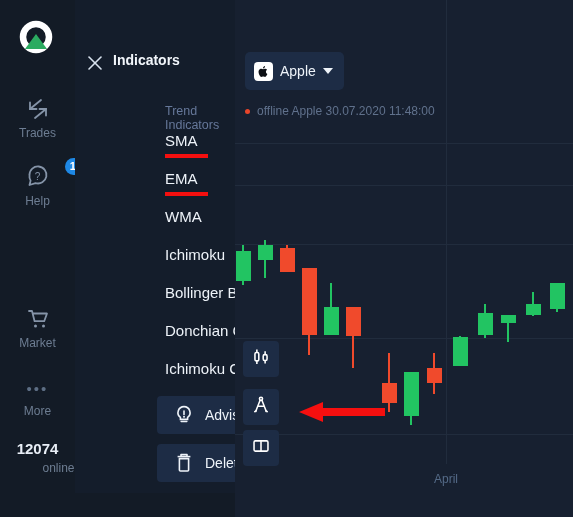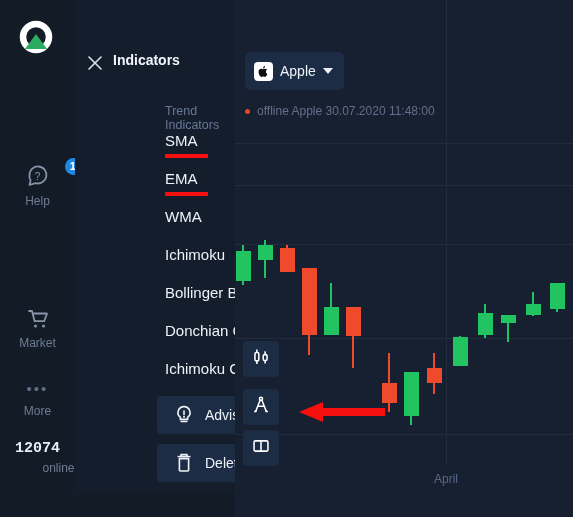--- a/index.html
+++ b/index.html
@@ -26,21 +26,21 @@
   .rail-ico { display: block; margin: 0 auto 5px; height: 26px; }
   .rail-label { display: block; }
   .badge {
     position: absolute; left: 40px; top: -6px;
     min-width: 22px; height: 17px; padding: 0 4px;
     border-radius: 9px; background: #1e88e5; color: #fff;
     font-size: 11px; font-weight: bold; line-height: 17px; text-align: center;
   }
   .rail-count {
     position: absolute; left: 0; width: 75px; text-align: center;
-    color: #e8eef6; font-size: 15px; font-weight: bold; font-family: Liberation Mono, monospace;
+    color: #e8eef6; font-size: 15px; font-weight: bold;
   }
   .rail-count-sub {
     position: absolute; left: 0; width: 75px; text-align: center;
     color: #6d7d92; font-size: 12px; margin-left: 21px;
   }
   .dots { letter-spacing: 2px; color: #5d6e84; font-size: 15px; }
 
   
   .panel {
     position: absolute; left: 75px; top: 0; width: 160px; height: 493px;
@@ -135,20 +135,33 @@
 
   <div class="rail">
 
     <div class="rail-logo">
       <svg viewBox="0 0 44 44" width="44" height="44">
         <circle cx="22" cy="21" r="13" fill="none" stroke="#ffffff" stroke-width="6.5"></circle>
         <path d="M22 18 L33 33 L11 33 Z" fill="#2bab60"></path>
       </svg>
     </div>
 
+    <div class="rail-item" style="top:96px">
+      <span class="rail-ico">
+        <svg viewBox="0 0 26 26" width="26" height="26">
+          <g stroke="#8594a8" stroke-width="1.8" fill="none" stroke-linecap="round">
+            <path d="M16 4 L5 13"></path>
+              <path d="M5 6.5 L5 13 L11.5 13"></path>
+            <path d="M10 22 L21 13"></path>
+              <path d="M21 19.5 L21 13 L14.5 13"></path>
+          </g>
+        </svg>
+      </span>
+      <span class="rail-label">Trades</span>
+    </div>
 
     <div class="rail-item" style="top:164px">
       <span class="rail-ico" style="position:relative;width:26px;">
         <svg viewBox="0 0 26 26" width="26" height="26">
           <path d="M4.5 11 a8.5 8.5 0 1 1 6 8.1 L4.5 21 L5.6 16.6 A8.4 8.4 0 0 1 4.5 11 Z" fill="none" stroke="#8594a8" stroke-width="1.8" stroke-linejoin="round"></path>
           <text x="12.6" y="15.6" font-size="10" fill="#8594a8" text-anchor="middle" font-family="Liberation Sans, sans-serif">?</text>
         </svg>
         <span class="badge">11</span>
       </span>
       <span class="rail-label">Help</span>

